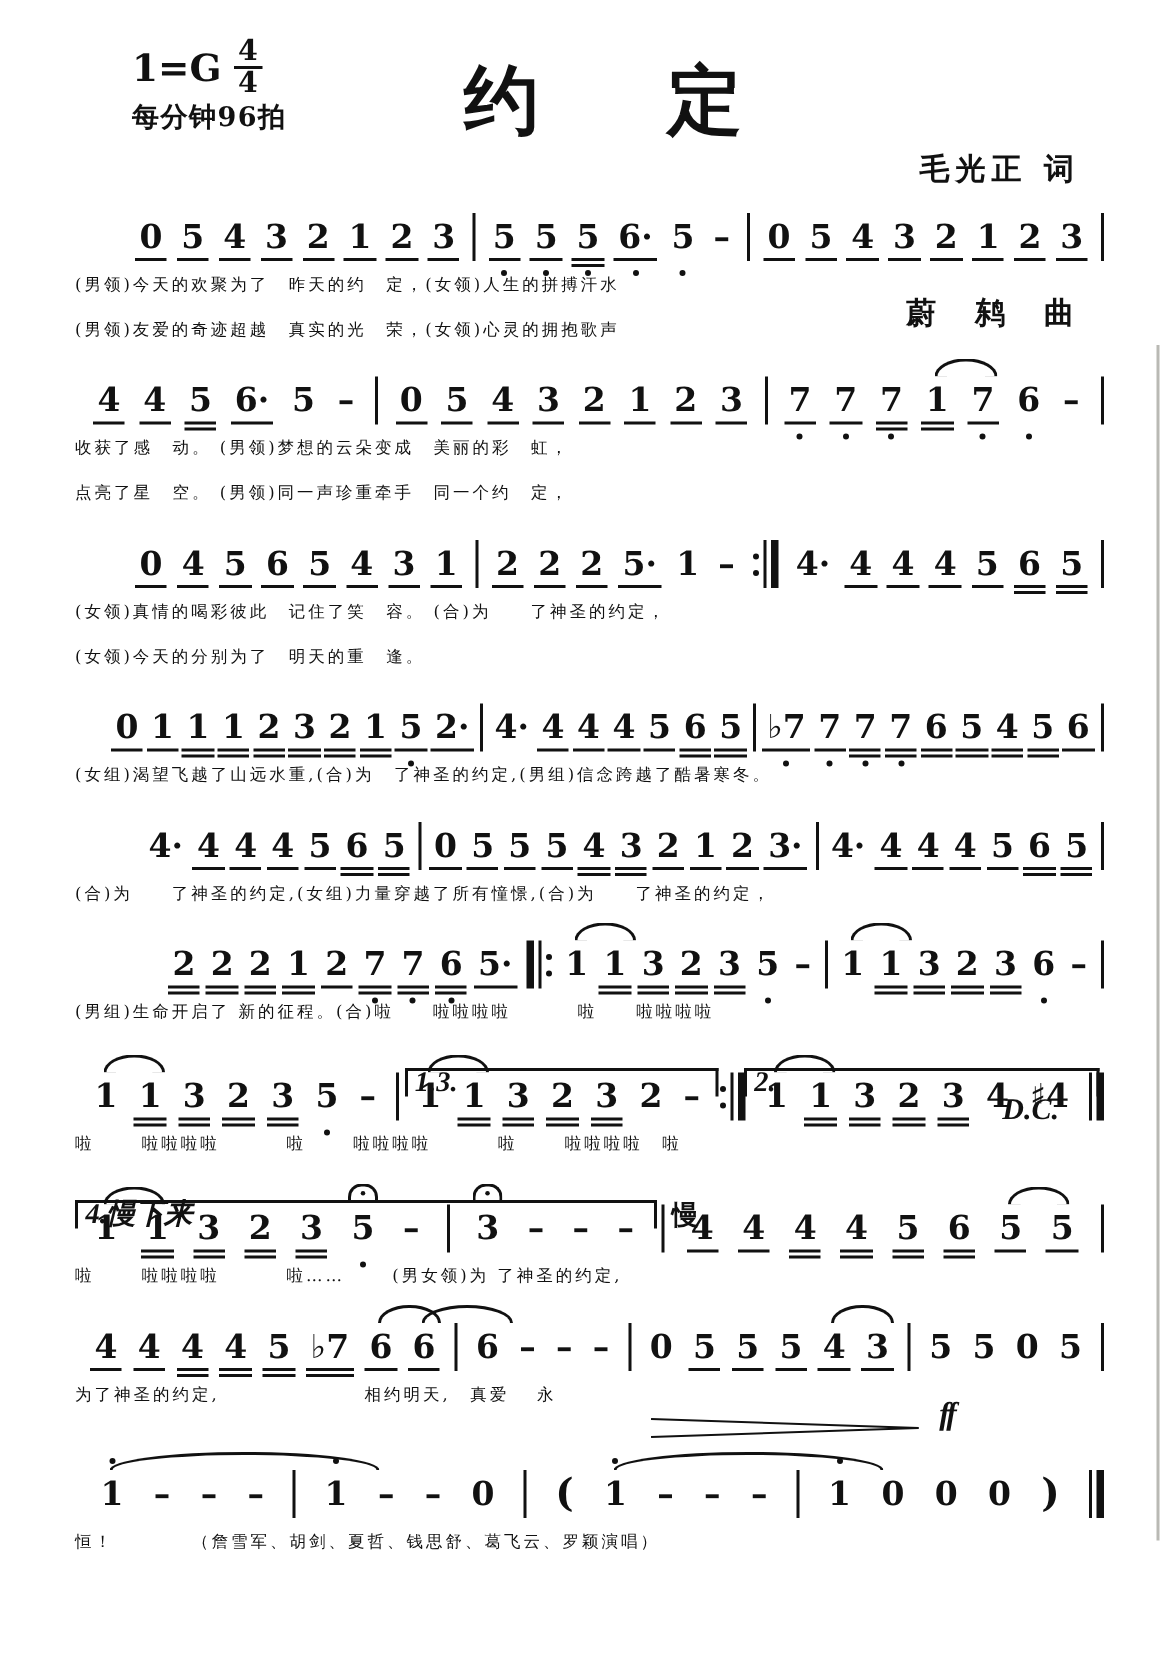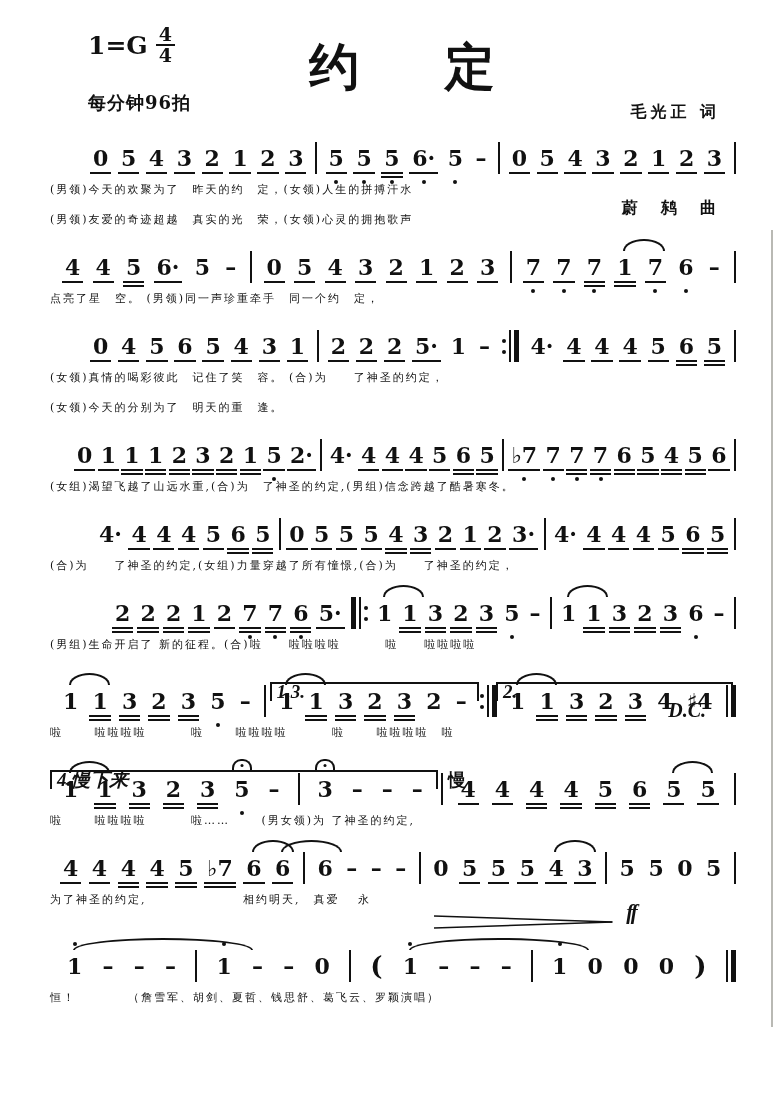--- a/index.html
+++ b/index.html
@@ -7,23 +7,23 @@
         font-family:"DejaVu Serif","Liberation Serif",serif;overflow:hidden;}
   .page-edge{position:absolute;right:3px;top:230px;bottom:90px;width:2px;background:#b9b9b4;}
 
   
   .hdr{display:flex;justify-content:space-between;align-items:flex-start;padding:26px 56px 0 88px;height:96px;}
   .keyblock{width:220px;}
   .keyline{display:flex;align-items:center;font-weight:700;font-size:25px;}
   .frac{display:inline-flex;flex-direction:column;align-items:center;margin-left:8px;font-size:19px;line-height:17px;font-weight:700;}
   .frac .top{border-bottom:2px solid #111;padding:0 3px 1px;}
   .frac .bot{padding-top:1px;}
-  .tempo{font-weight:700;font-size:18px;margin-top:27px;letter-spacing:1px;}
+  .tempo{font-weight:700;font-size:18px;margin-top:2px;letter-spacing:1px;}
   .title{font-size:50px;font-weight:700;letter-spacing:34px;white-space:pre;margin-top:8px;}
-  .credits{width:190px;text-align:right;font-weight:700;font-size:16px;line-height:32px;white-space:pre;letter-spacing:4px;margin-top:6px;}
+  .credits{width:190px;text-align:right;font-weight:700;font-size:20px;line-height:32px;white-space:pre;letter-spacing:4px;margin-top:6px;}
 
   
   #score{padding:4px 40px 0 50px;}
   .sys{position:relative;margin-bottom:9px;}
   .notes{display:flex;justify-content:space-between;align-items:center;height:34px;margin-top:15px;}
   .sys[data-idx="1"] .notes{margin-left:42px;}
   .sys[data-idx="2"] .notes{margin-left:14px;}
   .sys[data-idx="3"] .notes{margin-left:42px;}
   .sys[data-idx="4"] .notes{margin-left:26px;}
   .sys[data-idx="5"] .notes{margin-left:48px;}
@@ -154,20 +154,21 @@
           <span class="nt"><span class="d">7</span><i class="ul ul1"></i><i class="od lo"></i></span>
           <span class="nt"><span class="d">7</span><i class="ul ul1"></i><i class="ul ul2"></i><i class="od lo"></i></span>
           <span class="nt"><span class="d">1</span><i class="ul ul1"></i><i class="ul ul2"></i><i class="arc"></i></span>
           <span class="nt"><span class="d">7</span><i class="ul ul1"></i><i class="od lo"></i></span>
           <span class="nt"><span class="d">6</span><i class="od lo"></i></span>
           <span class="nt dash"><span class="d">–</span></span>
           <span class="bar">
             <span class="bl"></span>
           </span>
         </div>
+        <div class="lyr">收获了感　动。 (男领)梦想的云朵变成　美丽的彩　虹，</div>
         <div class="lyr">点亮了星　空。 (男领)同一声珍重牵手　同一个约　定，</div>
       </div>
       <div class="sys" data-idx="3">
         <div class="notes">
           <span class="nt"><span class="d">0</span><i class="ul ul1"></i></span>
           <span class="nt"><span class="d">4</span><i class="ul ul1"></i></span>
           <span class="nt"><span class="d">5</span><i class="ul ul1"></i></span>
           <span class="nt"><span class="d">6</span><i class="ul ul1"></i></span>
           <span class="nt"><span class="d">5</span><i class="ul ul1"></i></span>
           <span class="nt"><span class="d">4</span><i class="ul ul1"></i></span>

